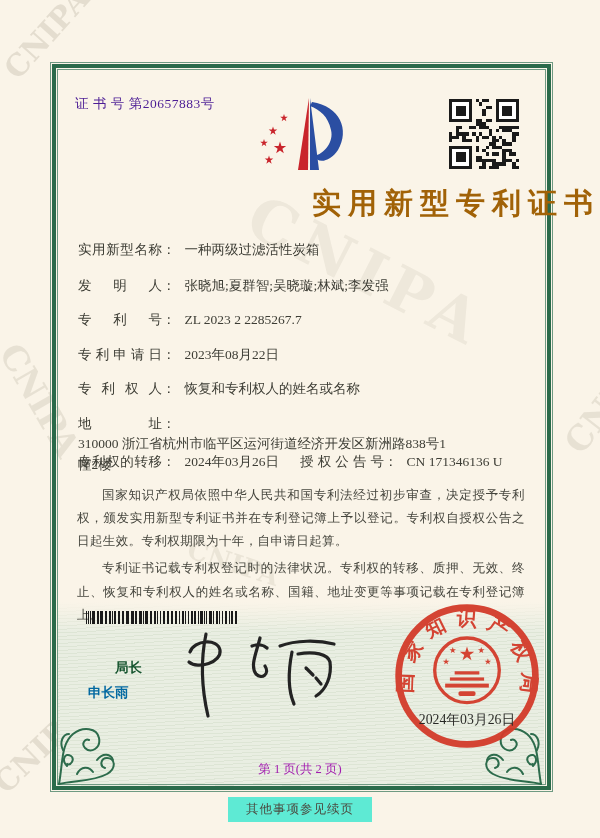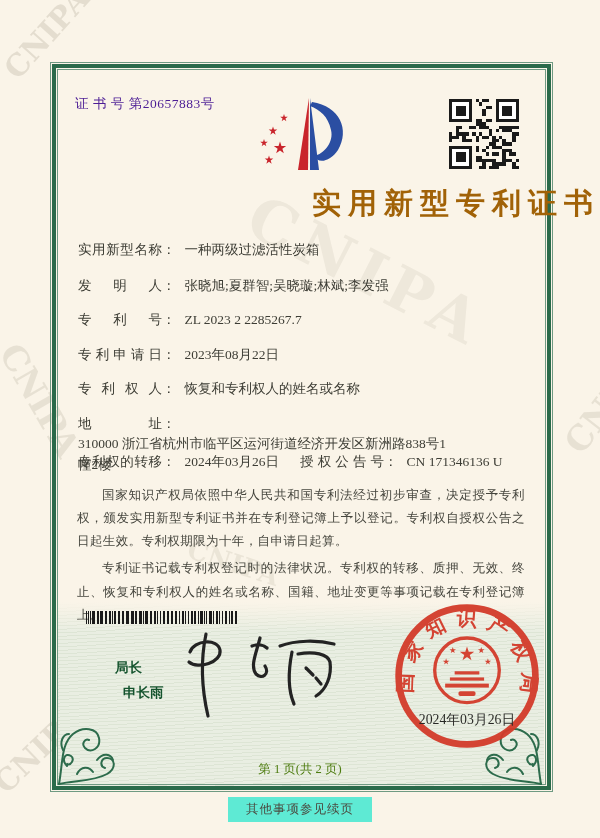--- a/index.html
+++ b/index.html
@@ -45,25 +45,25 @@
   .bodytext{
     position:absolute;left:77px;top:484px;width:448px;z-index:5;
     font-size:12.5px;line-height:1.85;color:#46463e;text-align:justify;letter-spacing:.4px;
   }
   .bodytext p{margin:0 0 4px 0;text-indent:2em;}
   .barcode{position:absolute;left:86px;top:611px;z-index:5;}
   
   .sig-title{position:absolute;left:88px;top:659px;font-size:13.5px;font-weight:600;z-index:5;
     font-family:"Liberation Sans","DejaVu Sans",sans-serif;color:#14532d;margin-left:27px;}
   .sig-name{position:absolute;left:88px;top:684px;font-size:13.5px;font-weight:600;z-index:5;
-    font-family:"Liberation Sans","DejaVu Sans",sans-serif;color:#14532d;margin-left:35px;}
+    font-family:"Liberation Sans","DejaVu Sans",sans-serif;color:#0369a1;}
   .sig-script{position:absolute;left:168px;top:628px;z-index:5;}
   .seal{position:absolute;left:391px;top:600px;width:152px;height:152px;z-index:6;opacity:.95;}
   
-  .pagenum{position:absolute;left:0;top:761px;width:100%;text-align:center;font-size:12.5px;color:#4d7c0f;z-index:5;}
+  .pagenum{position:absolute;left:0;top:761px;width:100%;text-align:center;font-size:12.5px;color:#a21caf;z-index:5;}
   .note{position:absolute;left:0;top:797px;width:100%;text-align:center;z-index:5;font-size:12.5px;color:#4a4a40;letter-spacing:1px;}
   .note span{background:#5eead4;padding:4px 18px;display:inline-block;}
 </style>
 </head>
 <body>
 
 <div class="wm" style="left:-8px;top:16px;font-size:30px;transform:rotate(-48deg);">CNIPA</div>
 <div class="wm" style="left:238px;top:236px;font-size:60px;letter-spacing:8px;opacity:.32;transform:rotate(27deg);">CNIPA</div>
 <div class="wm" style="left:-22px;top:380px;font-size:34px;transform:rotate(60deg);opacity:.5;">CNIPA</div>
 <div class="wm" style="left:548px;top:380px;font-size:34px;transform:rotate(-52deg);opacity:.5;">CNIPA</div>

